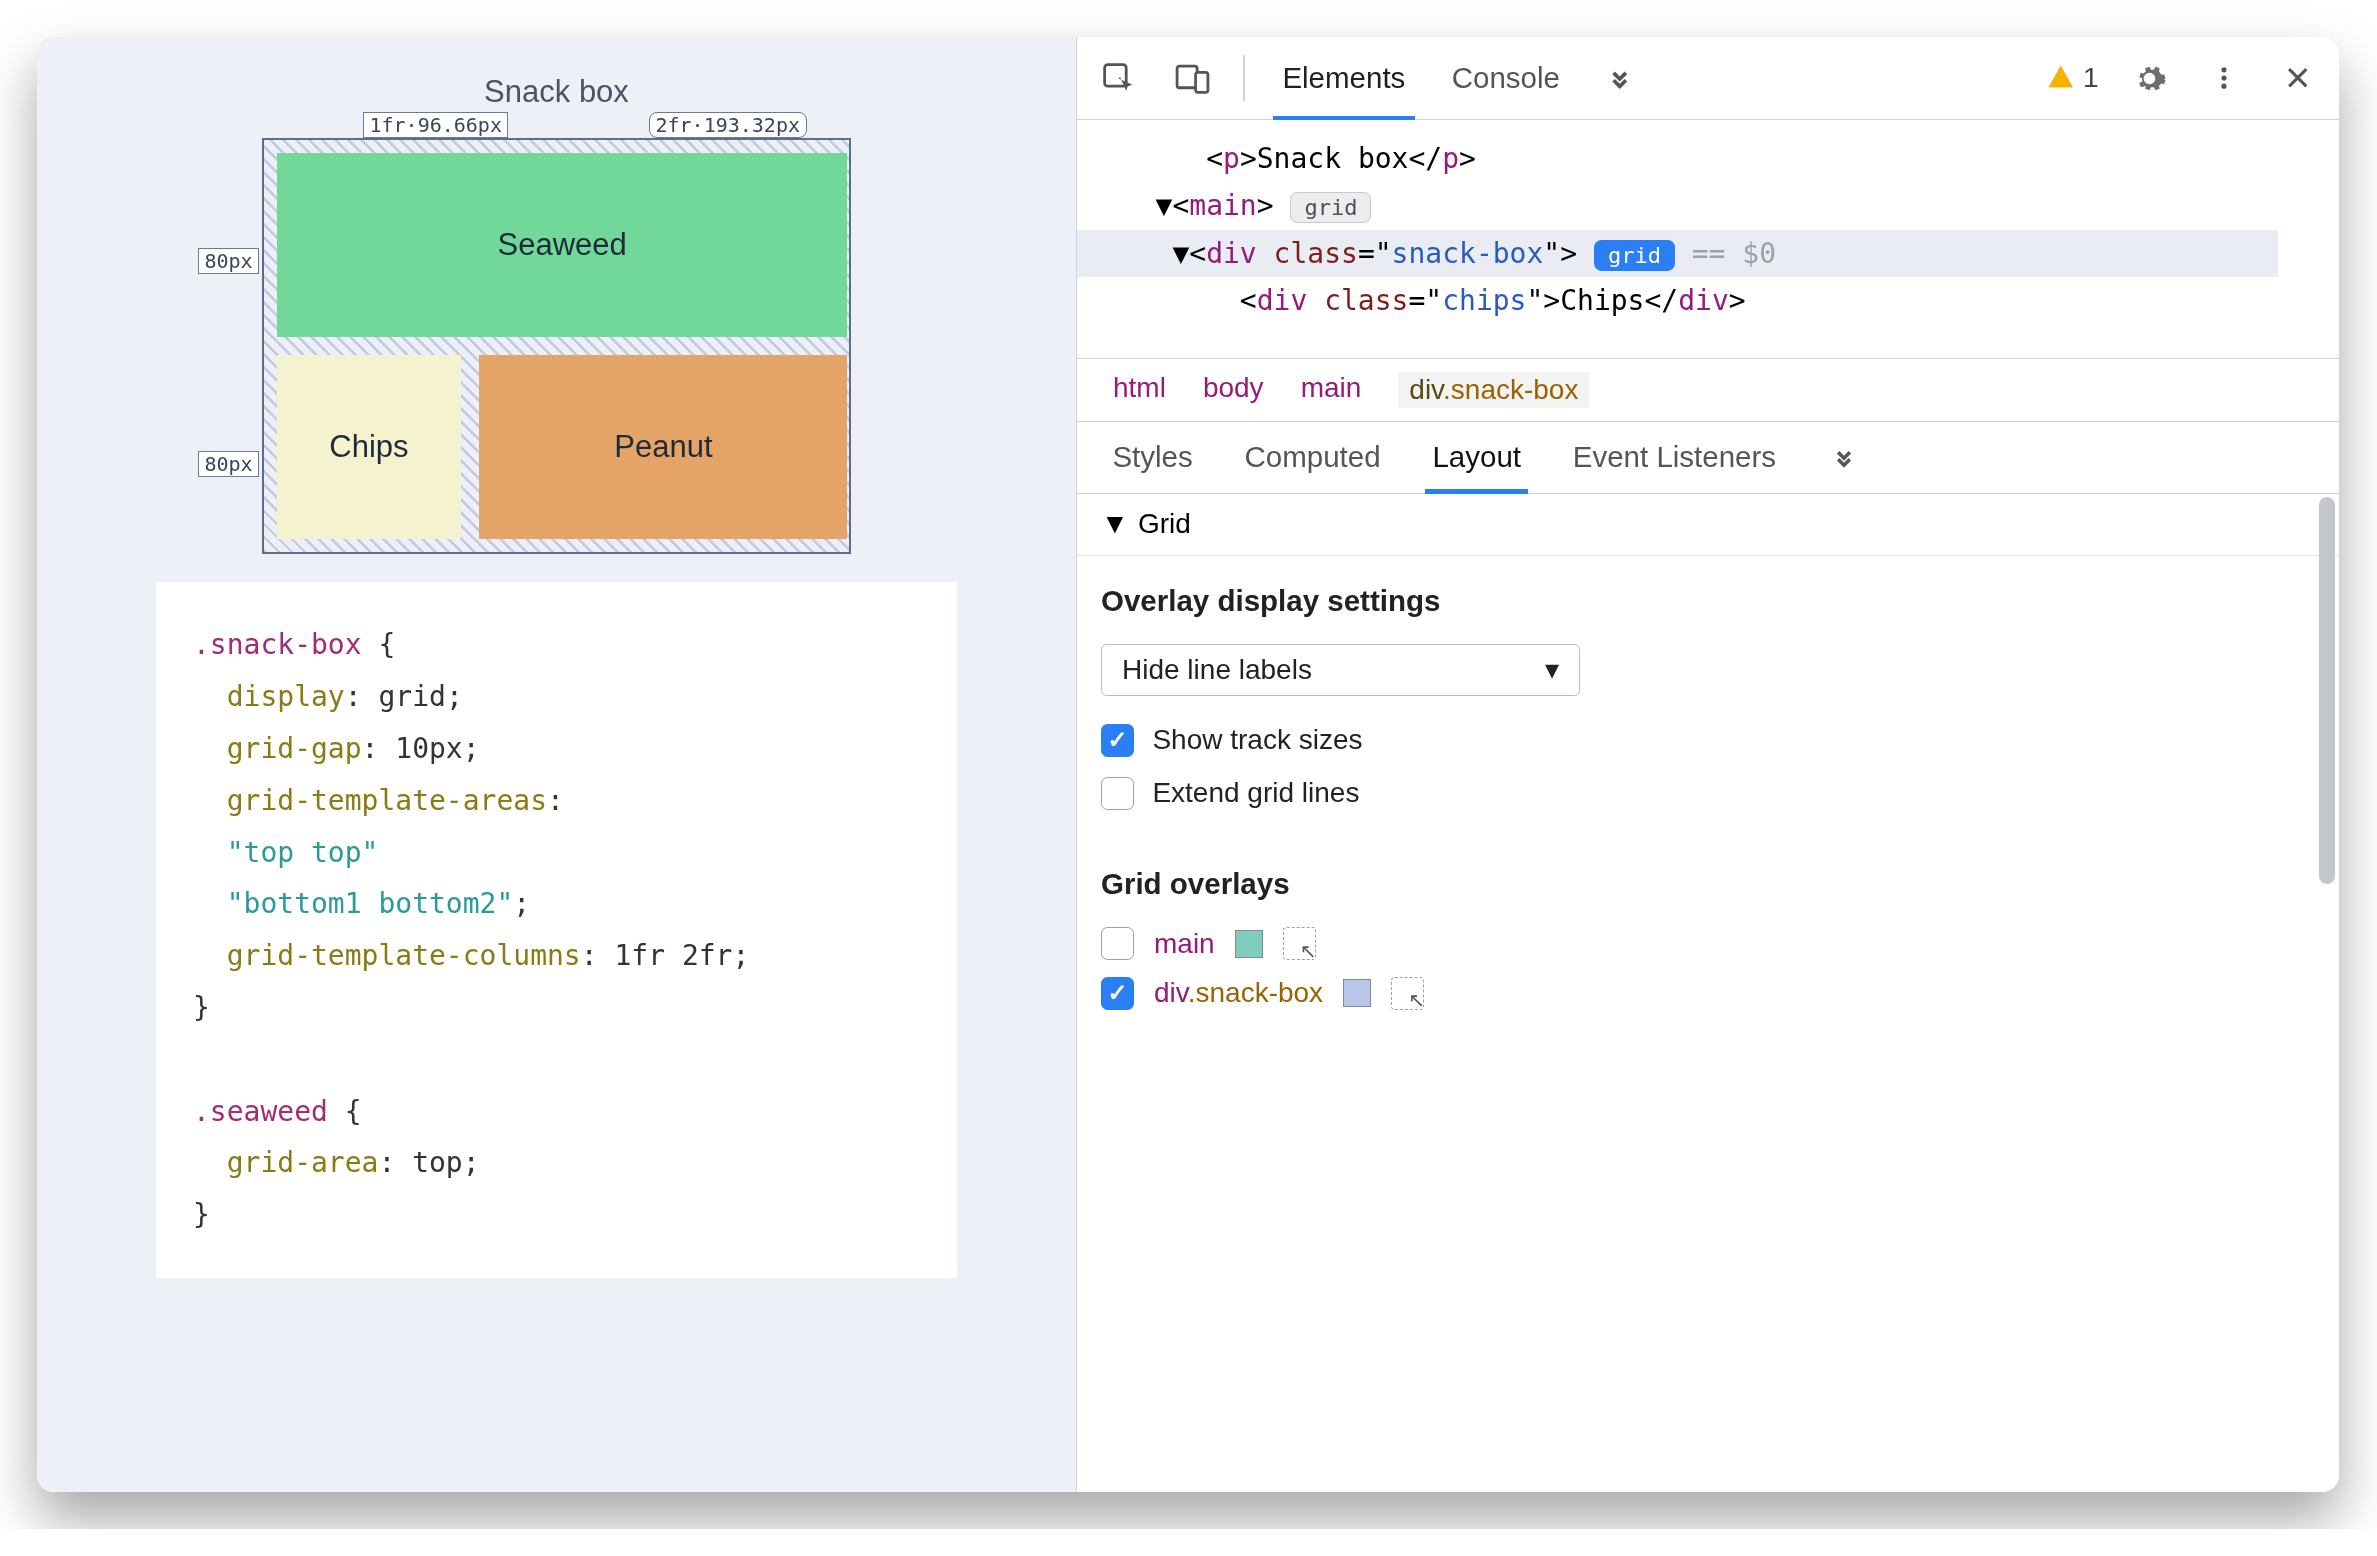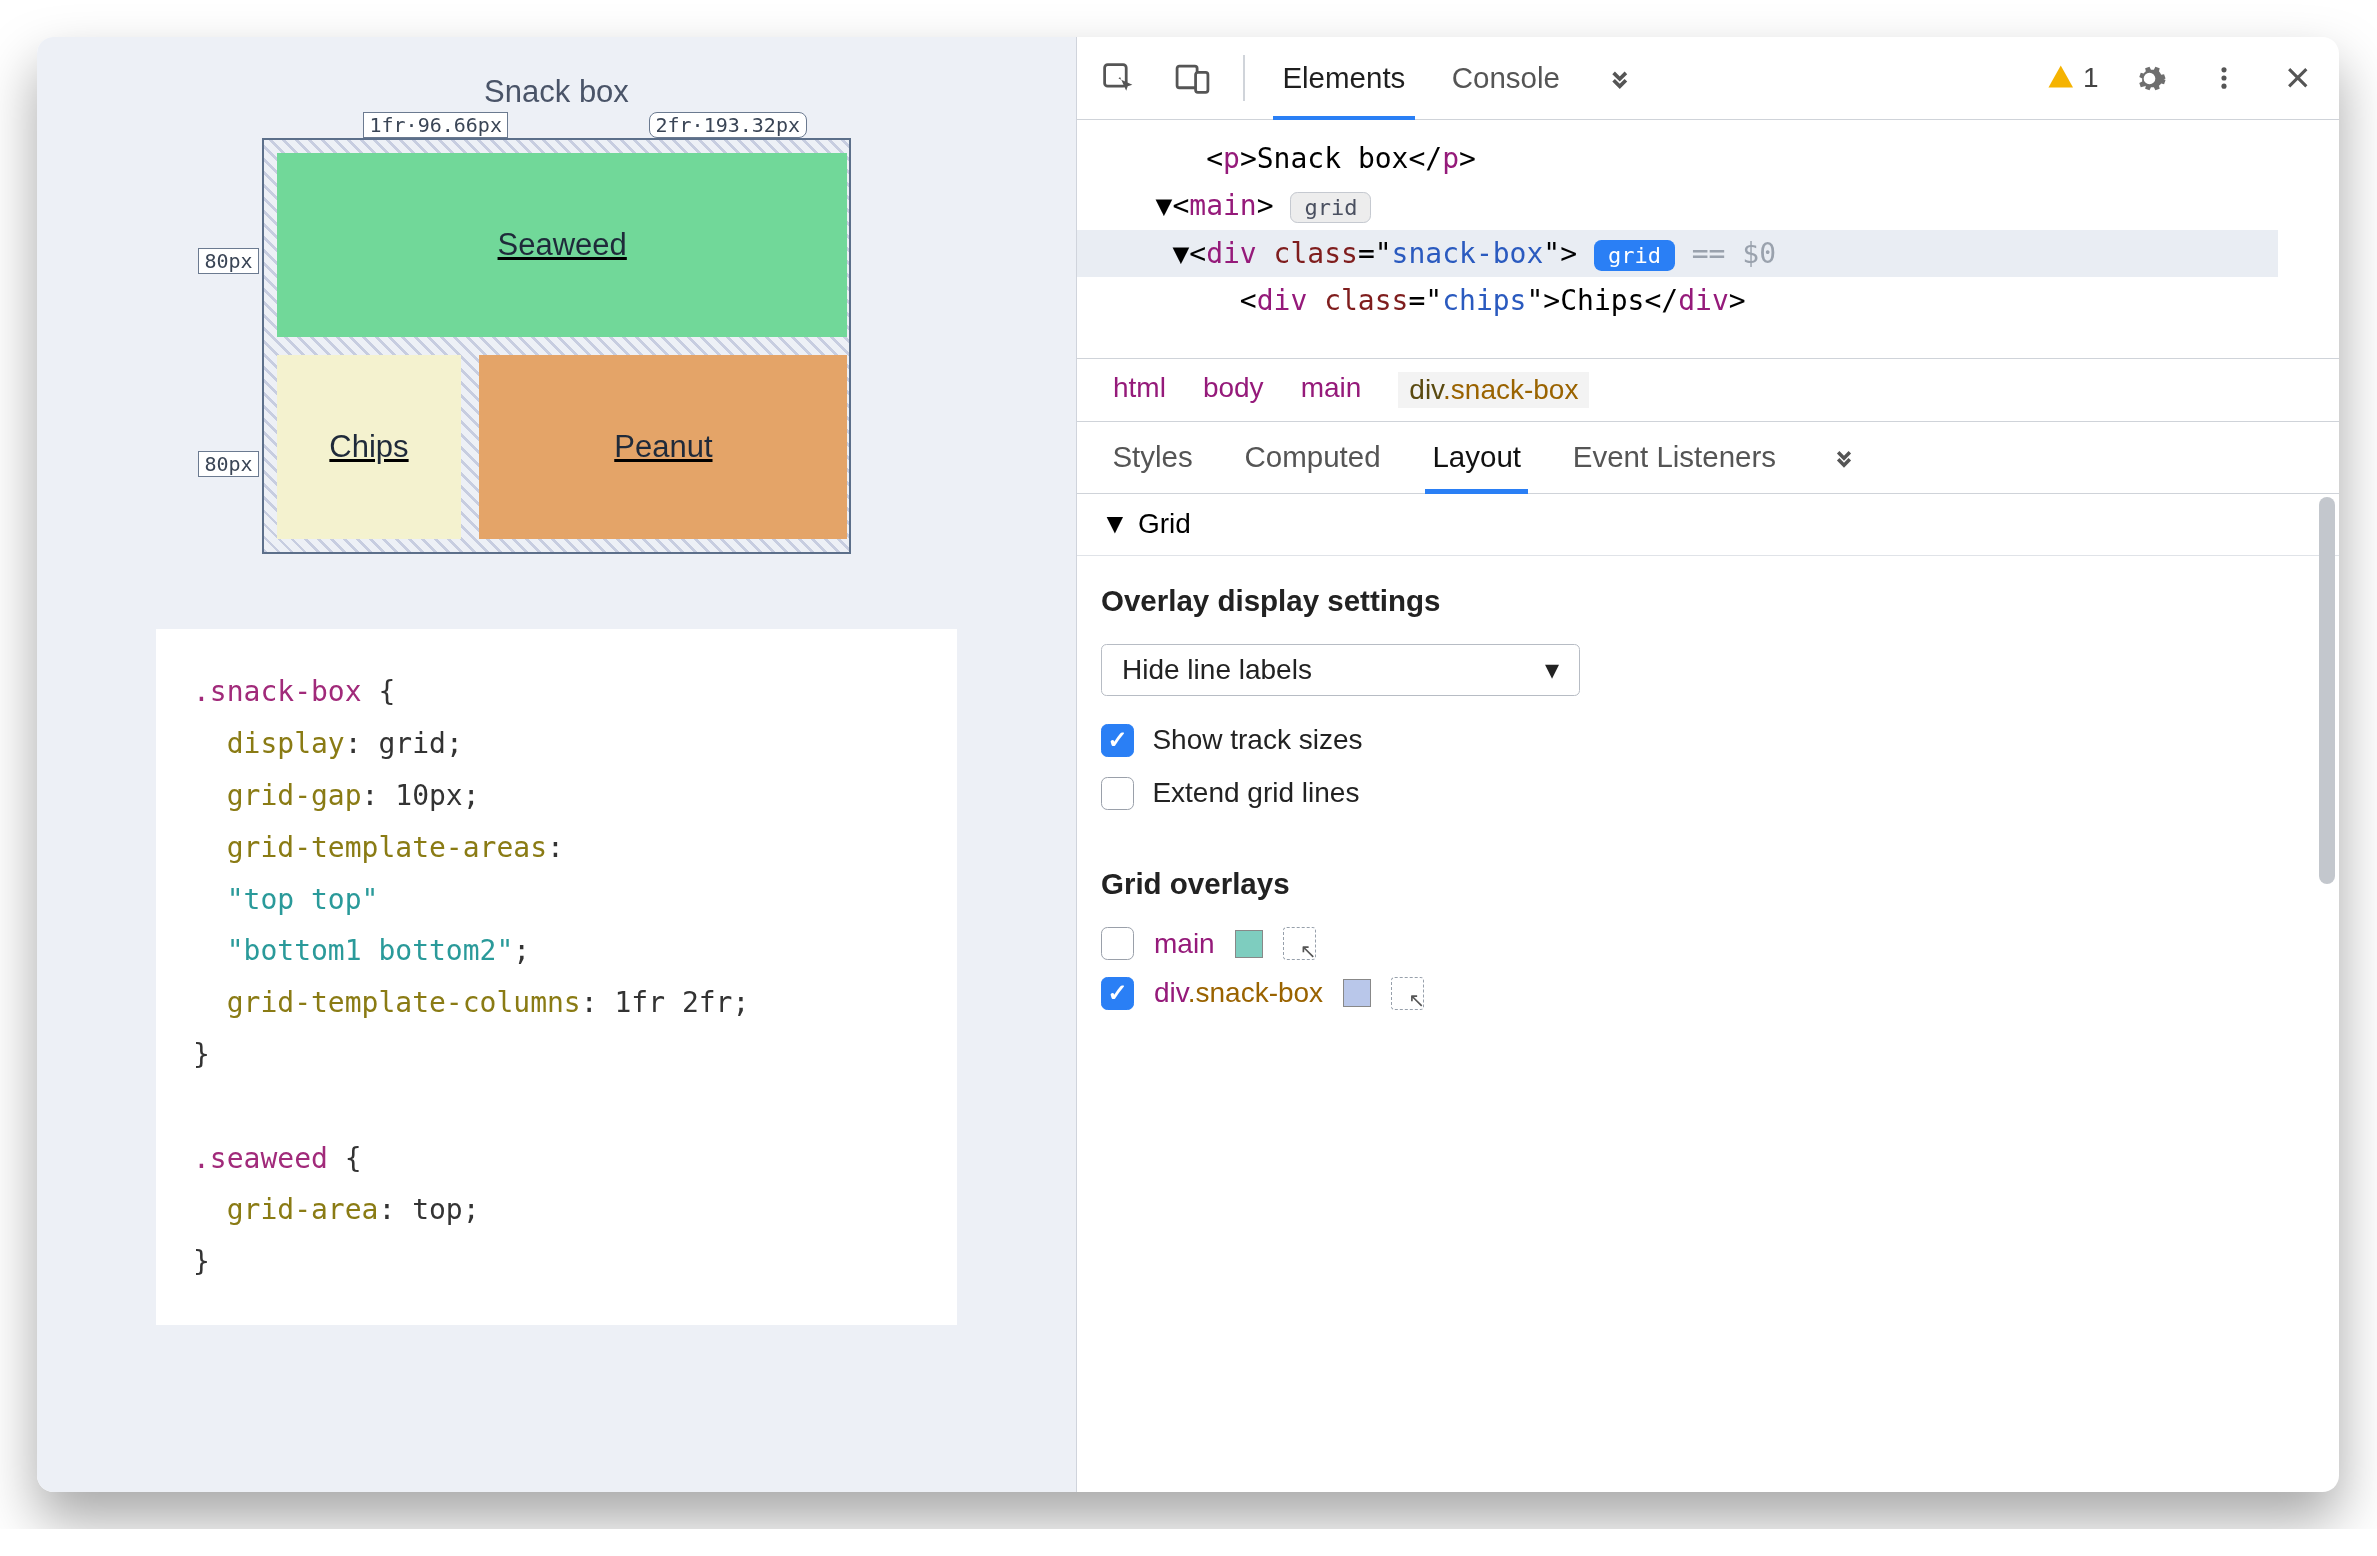--- a/index.html
+++ b/index.html
@@ -28,22 +28,21 @@
   align-items: center;
   padding: 37px 0 0 0;
 }
 .preview-title {
   font-size: 31px;
   color: #4a5468;
   margin-bottom: 28px;
 }
 .grid-wrapper {
   position: relative;
-  margin-bottom: 75px;
-  text-decoration: underline;
+  margin-bottom: 28px;
 }
 .snack-grid {
   width: 589px;
   border: 2.8px solid #5c6f8a;
   background-image:
     repeating-linear-gradient(45deg, #c7cde0 0, #c7cde0 2.8px, transparent 2.8px, transparent 9.2px);
   display: grid;
   grid-template-columns: 184px 368px;
   grid-template-rows: 184px 184px;
   gap: 18.4px;

